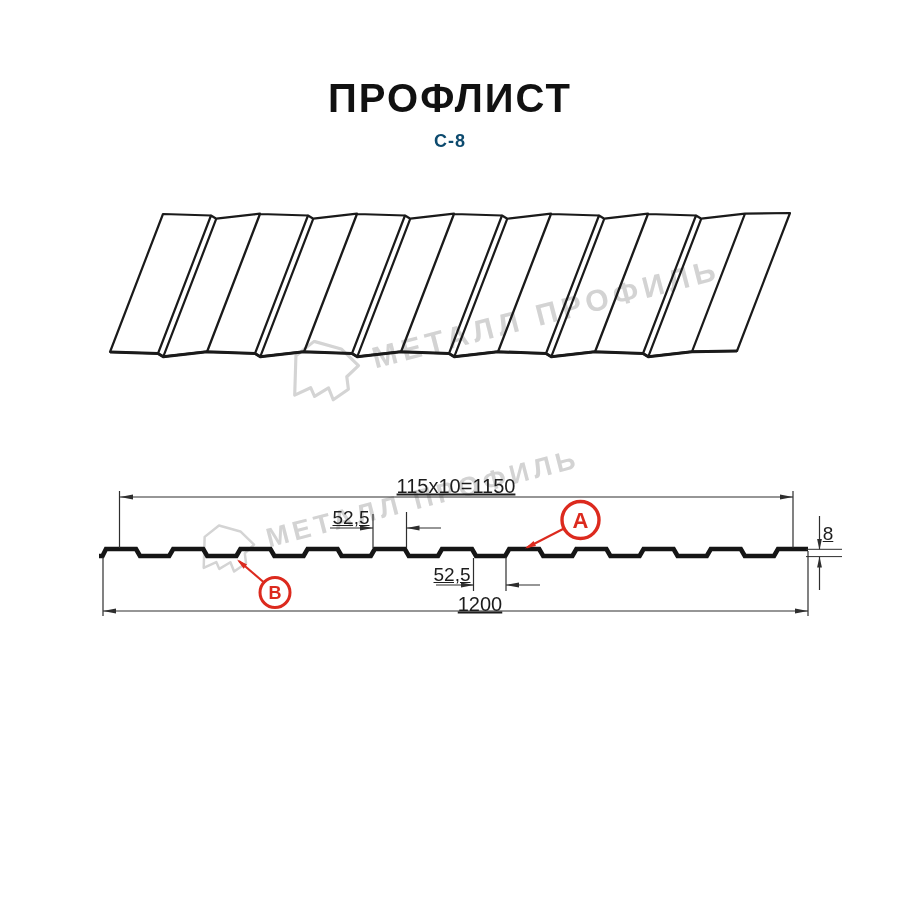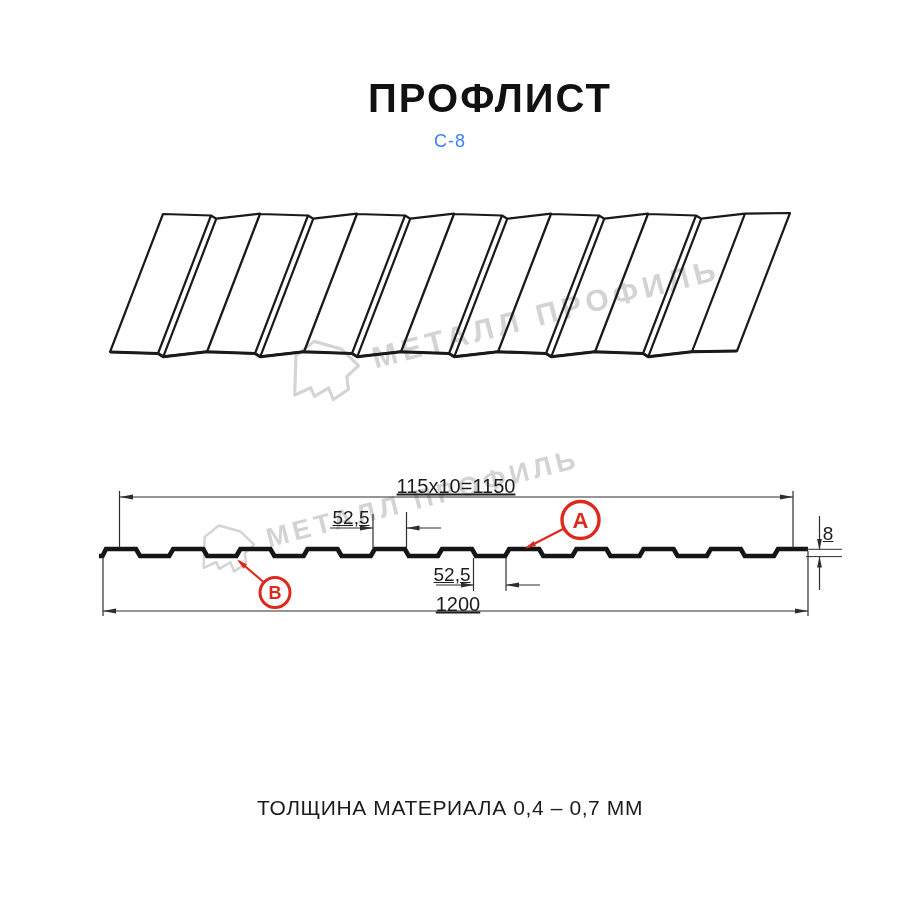--- a/index.html
+++ b/index.html
@@ -1,21 +1,21 @@
 <!DOCTYPE html>
 <html><head>
 <meta charset="utf-8">
 <style>
   html,body{margin:0;padding:0;background:#ffffff;}
   .page{position:relative;width:900px;height:900px;background:#fff;overflow:hidden;
         font-family:"Liberation Sans",sans-serif;}
   .abs{position:absolute;white-space:nowrap;}
   .ctr{transform:translate(-50%,-50%);}
-  .page-title{font-size:40px;font-weight:700;letter-spacing:2px;color:#111;margin-left:40px;}
-  .page-subtitle{font-size:18px;font-weight:400;letter-spacing:1px;color:#3b82f6;}
+  .page-title{font-size:40px;font-weight:700;letter-spacing:2px;color:#111;}
+  .page-subtitle{font-size:18px;font-weight:700;letter-spacing:1px;color:#0c4a6e;}
   .footer-note{font-size:21px;font-weight:400;letter-spacing:0.6px;color:#1c1c1c;}
   .dim{color:#1d1d1d;text-decoration:underline;}
   .dim-20{font-size:20px;}
   .dim-19{font-size:19px;}
   .callout{color:#dc2a1e;font-weight:700;}
   .wm{position:absolute;display:flex;align-items:center;gap:10px;color:#d3d3d3;
       font-weight:700;white-space:nowrap;}
   .wm1{left:286px;top:338px;font-size:30px;letter-spacing:5px;
        transform:rotate(-14.5deg);transform-origin:40px 40px;}
   .wm2{left:196px;top:522px;font-size:27px;letter-spacing:4.5px;
@@ -96,20 +96,19 @@
       <polygon points="237,559.5 247.1,564.6 243.6,568.7" fill="#dc2a1e"></polygon>
     </g>
   </svg>
 
   <div class="abs ctr page-title" style="left:450px;top:98px;">ПРОФЛИСТ</div>
   <div class="abs ctr page-subtitle" style="left:450px;top:141px;">С-8</div>
 
   <div class="abs ctr dim dim-20" style="left:456px;top:486px;">115x10=1150</div>
   <div class="abs ctr dim dim-19" style="left:351px;top:518px;">52,5</div>
   <div class="abs ctr dim dim-19" style="left:452px;top:575px;">52,5</div>
-  <div class="abs ctr dim dim-20" style="left:458px;top:604px;">1200</div>
+  <div class="abs ctr dim dim-20" style="left:480px;top:604px;">1200</div>
   <div class="abs ctr dim dim-19" style="left:828px;top:534px;">8</div>
 
   <div class="abs ctr callout" style="left:580.5px;top:520.5px;font-size:22px;">А</div>
   <div class="abs ctr callout" style="left:275px;top:593px;font-size:18px;">В</div>
 
-  <div class="abs ctr footer-note" style="left:450px;top:808px;">ТОЛЩИНА МАТЕРИАЛА 0,4 – 0,7 ММ</div>
 </div>
 
 </body></html>

